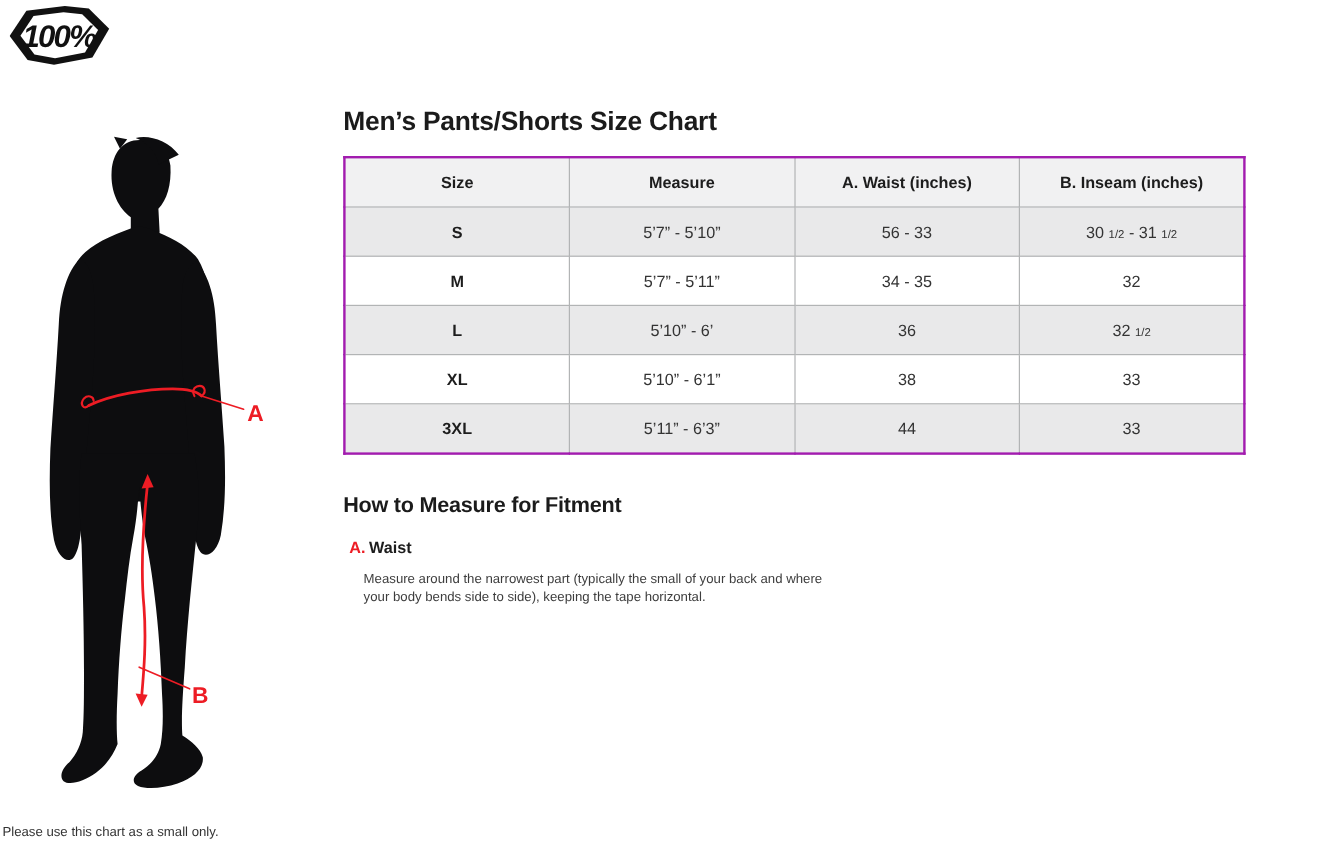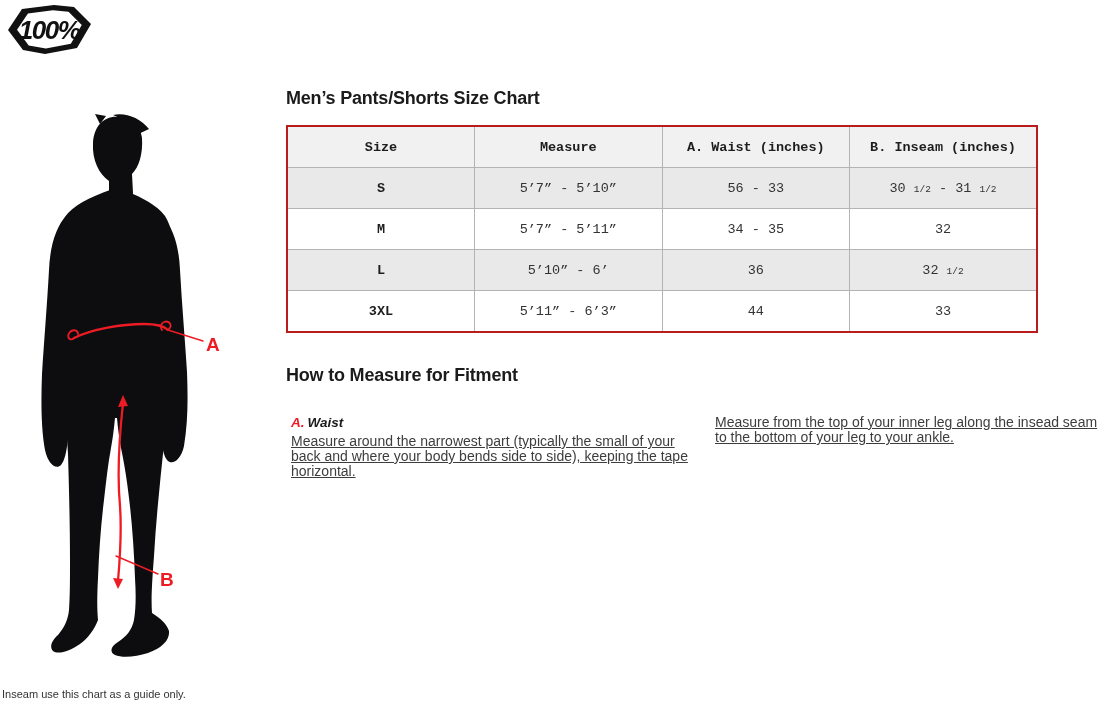--- a/index.html
+++ b/index.html
@@ -7,45 +7,44 @@
     width:1110px;height:715px;background:#ffffff;position:relative;overflow:hidden;
     font-family:"Liberation Sans",sans-serif;color:#2e2e2e;
   }
   
   .logo{position:absolute;left:8px;top:5px;width:84px;height:50px;}
   
   .figure{position:absolute;left:10px;top:110px;width:240px;height:560px;}
   
   .content{position:absolute;left:286px;top:88px;width:822px;}
   .page-title{
-    font-size:18px;font-weight:700;color:#1b1b1b;margin:0 0 16px 0;letter-spacing:-.2px;
+    font-size:22px;font-weight:700;color:#1b1b1b;margin:0 0 16px 0;letter-spacing:-.2px;
   }
   table.size-chart{
     width:752px;border-collapse:collapse;table-layout:fixed;
-    border:2px solid #b91c1c;
-    font-family:Liberation Mono, monospace;
+    border:2px solid #a21caf;
   }
   .size-chart th,.size-chart td{
     border:1px solid #b2b4b5;height:40px;text-align:center;vertical-align:middle;
     font-size:13.5px;color:#333;padding:0 4px;
   }
   .size-chart thead th{background:#f1f1f2;font-weight:700;color:#1d1d1d;}
   .size-chart tbody tr:nth-child(odd) td{background:#e9e9ea;}
   .size-chart tbody tr:nth-child(even) td{background:#ffffff;}
   .size-chart tbody td:first-child{font-weight:700;color:#1d1d1d;}
   .frac{font-size:9.5px;}
   .measure-title{
-    font-size:18px;font-weight:700;color:#1b1b1b;margin:32px 0 29px 0;letter-spacing:-.2px;
+    font-size:18px;font-weight:700;color:#1b1b1b;margin:32px 0 17px 0;letter-spacing:-.2px;
   }
   .measure-cols{display:flex;padding-left:5px;}
   .measure-item{width:424px;}
   .measure-item.second{width:393px;}
-  .m-head{font-size:13.5px;font-weight:700;color:#1d1d1d;margin:0 0 4px 0;font-style:italic;}
+  .m-head{font-size:13.5px;font-weight:700;color:#1d1d1d;margin:0 0 4px 0;}
   .m-letter{color:#ed1c24;margin-right:3px;}
-  .m-desc{font-size:14px;line-height:15px;color:#3d3d3d;width:402px;margin:0;text-decoration:underline;}
+  .m-desc{font-size:11px;line-height:15px;color:#3d3d3d;width:402px;margin:12px;}
   .measure-item.second .m-desc{width:392px;}
   
   .footer{position:absolute;left:2px;top:687px;font-size:11px;line-height:14px;color:#333;}
 </style>
 </head>
 <body>
 
 <svg class="logo" viewBox="0 0 84 50" aria-hidden="true">
   <polygon points="0,25 14,4 46,0 66,2 83,19 69,43 37,49 15,45" fill="#111111"></polygon>
   <g transform="translate(41,24) scale(0.78) translate(-41,-24)">
@@ -126,38 +125,43 @@
           <td>34 - 35</td>
           <td>32</td>
         </tr>
         <tr>
           <td>L</td>
           <td>5’10” - 6’</td>
           <td>36</td>
           <td>32 <span class="frac">1/2</span></td>
         </tr>
         <tr>
+          <td>XL</td>
+          <td>5’10” - 6’1”</td>
+          <td>38</td>
+          <td>33</td>
+        </tr>
+        <tr>
           <td>3XL</td>
           <td>5’11” - 6’3”</td>
           <td>44</td>
           <td>33</td>
         </tr>
       </tbody>
   </table>
 
   <h2 class="measure-title">How to Measure for Fitment</h2>
 
   <div class="measure-cols">
     <div class="measure-item">
       <p class="m-head">
         <span class="m-letter">A.</span><span>Waist</span>
       </p>
       <p class="m-desc">Measure around the narrowest part (typically the small of your back and where your body bends side to side), keeping the tape horizontal.</p>
     </div>
     <div class="measure-item second">
-      <p class="m-desc">Measure from the top of your inner leg along the insead seam to the bottom of your leg to your ankle.</p>
     </div>
   </div>
 </div>
 
 <div class="footer">
-  <div>Inseam use this chart as a guide only.</div>
+  <div>Please use this chart as a small only.</div>
 </div>
 
 </body></html>

